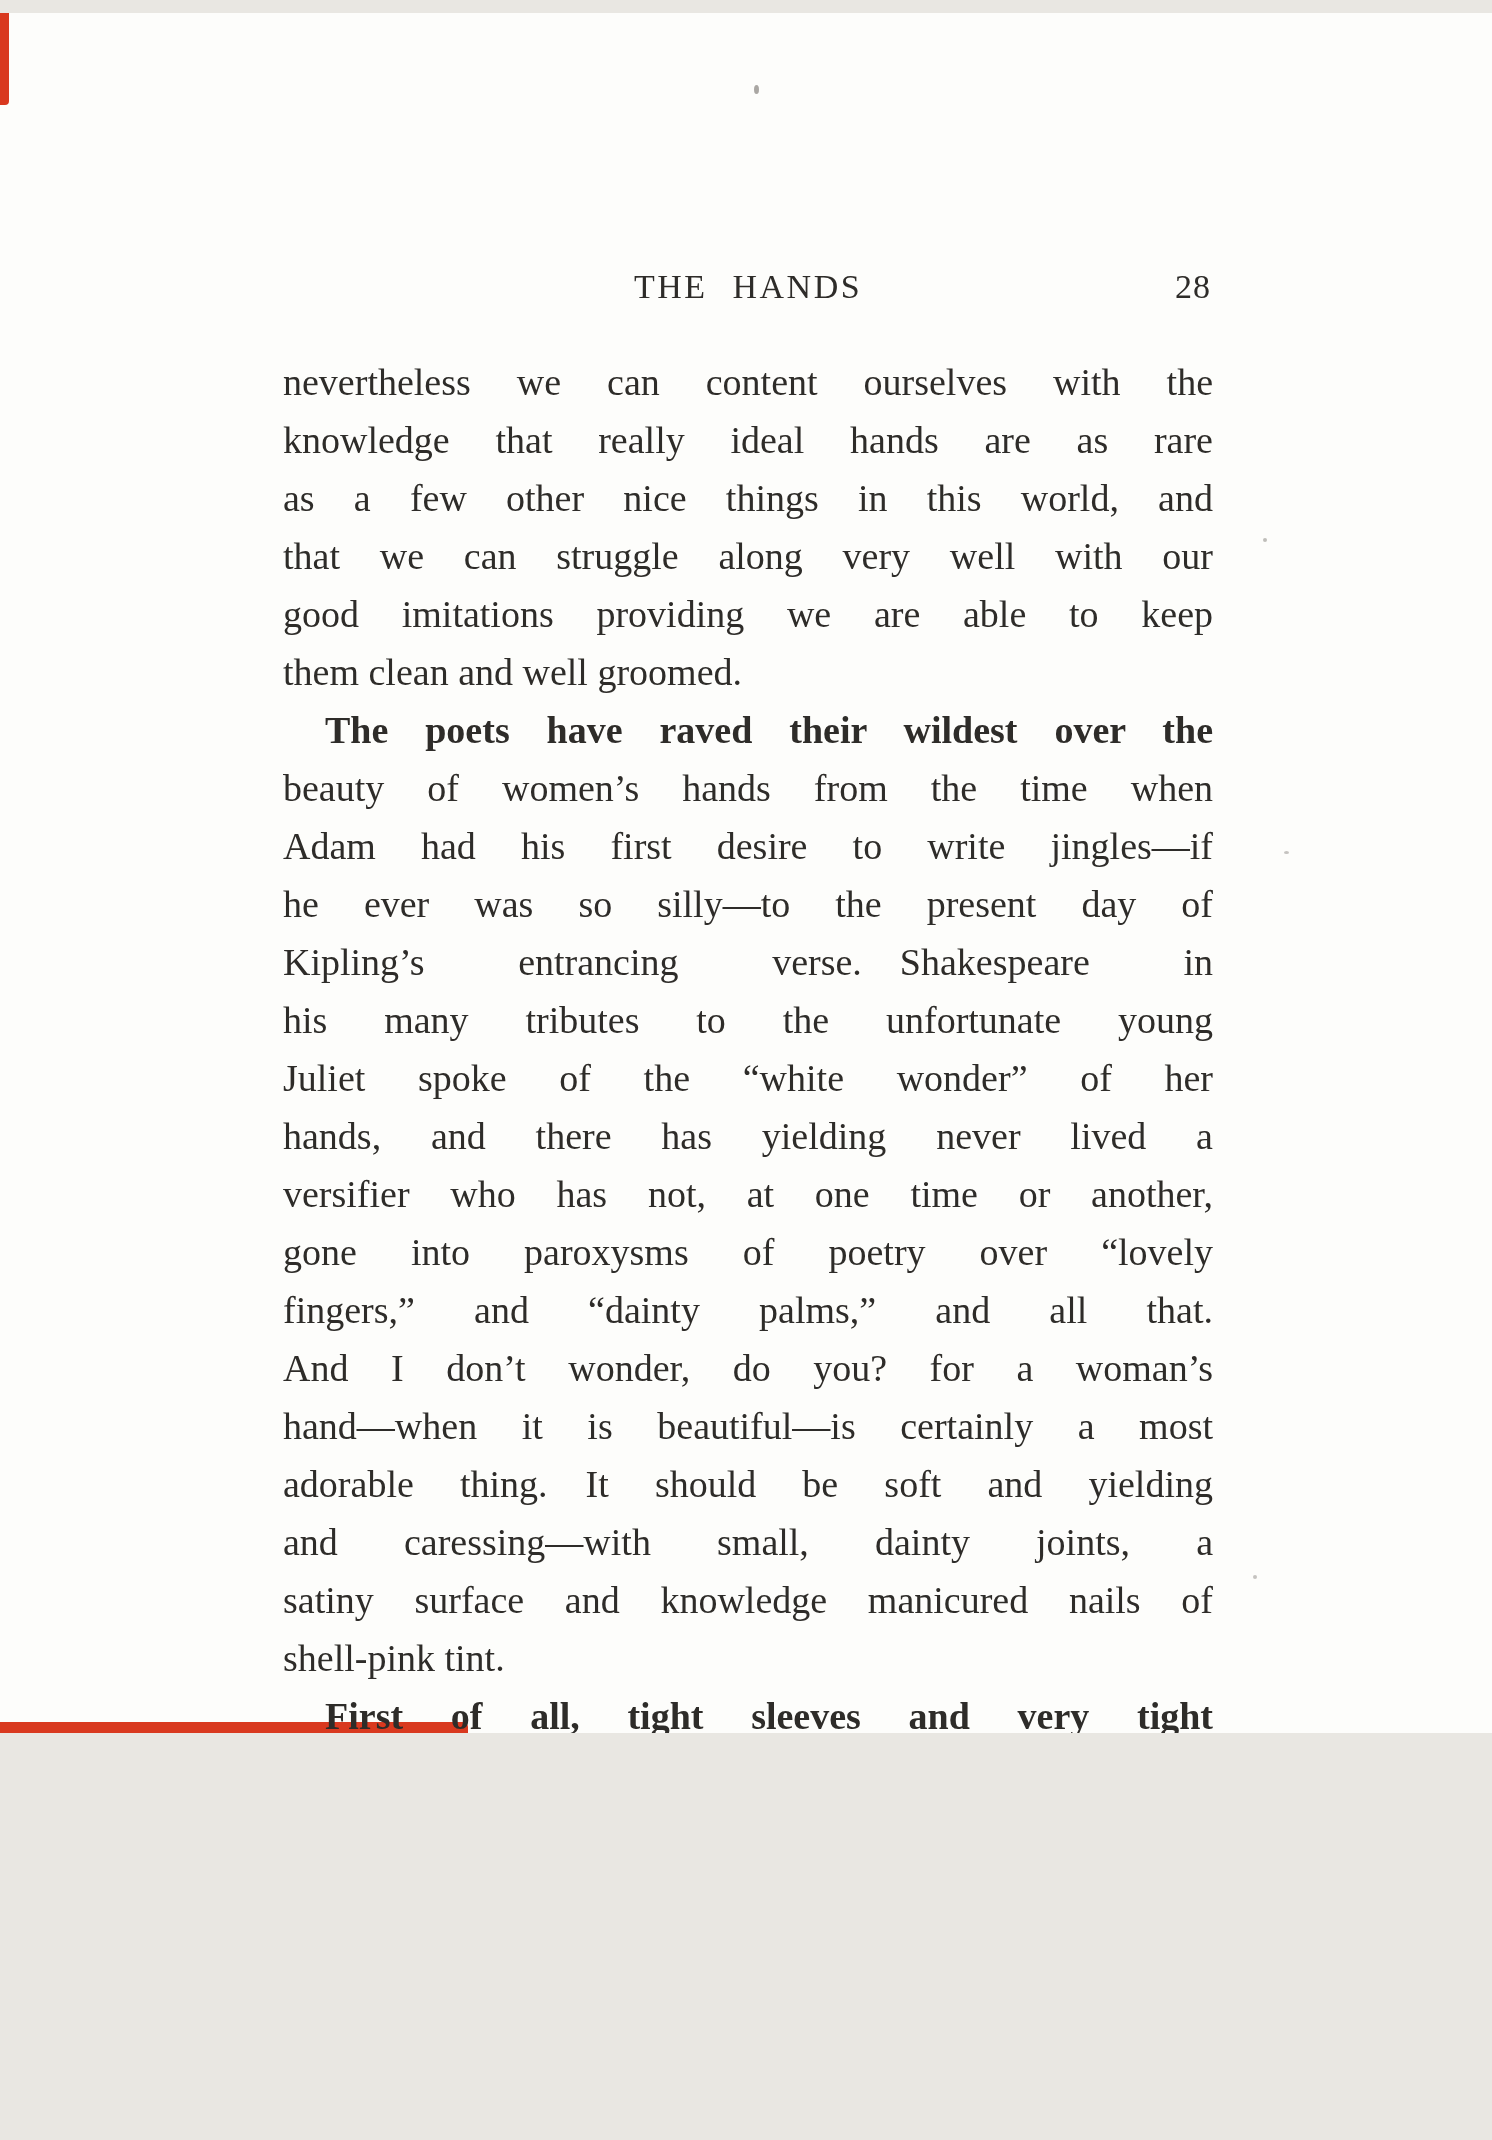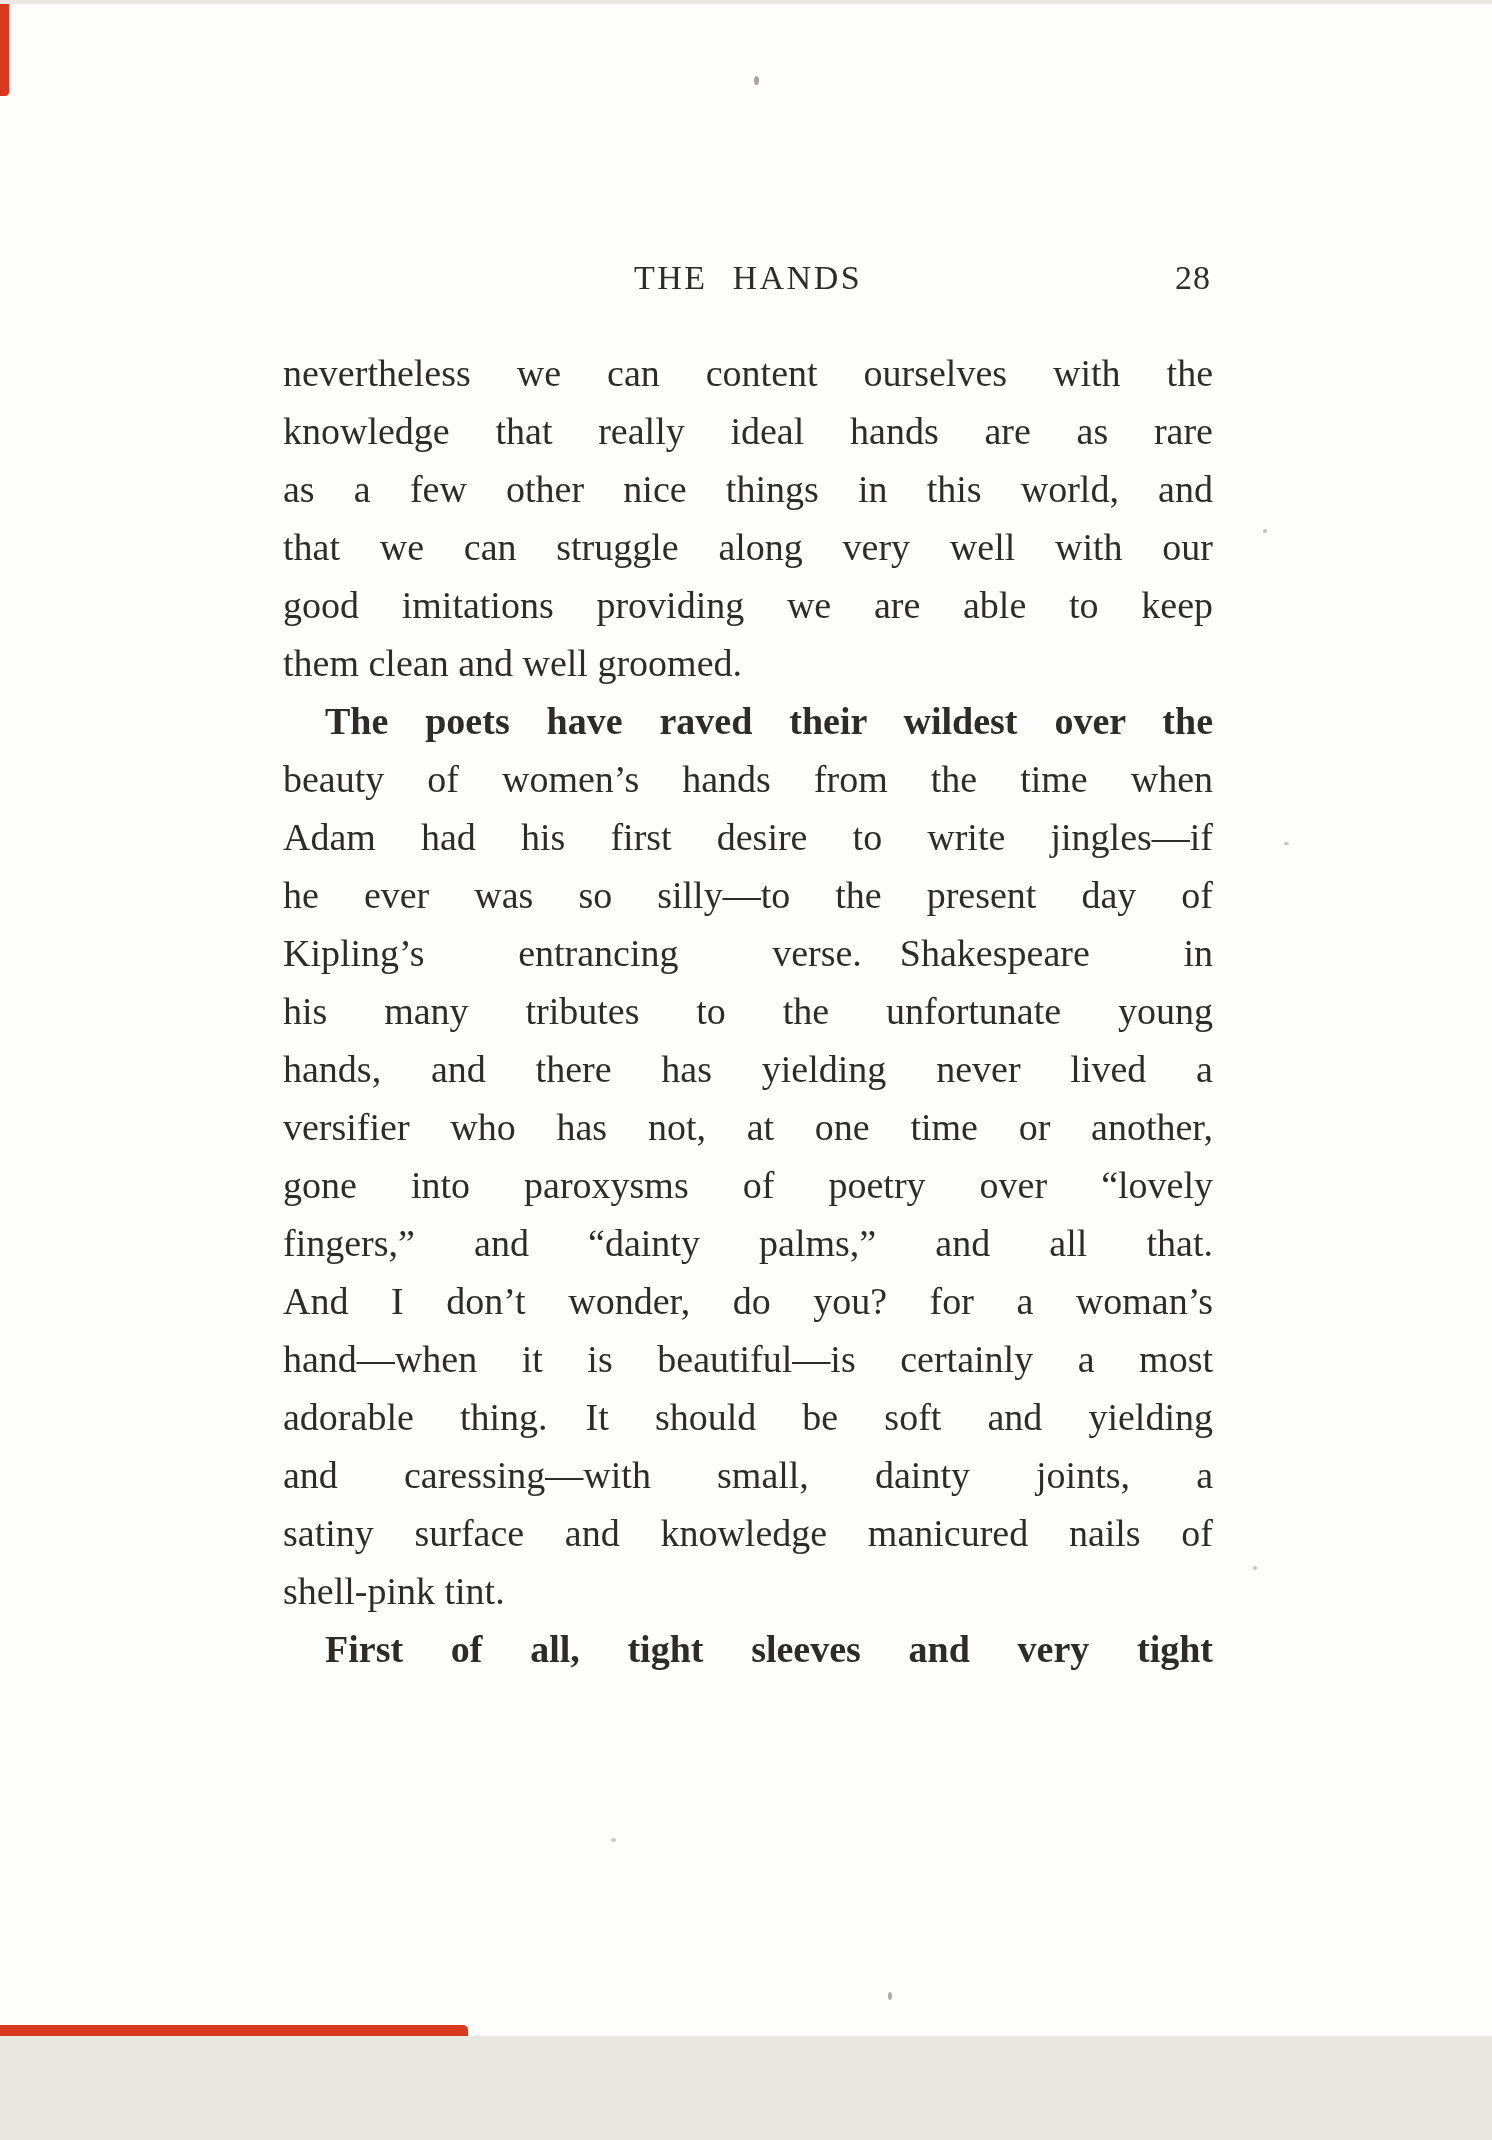--- a/index.html
+++ b/index.html
@@ -4,22 +4,22 @@
 <title>Book Page Scan</title>
 <style>
   html, body {
     margin: 0;
     padding: 0;
     background: #e9e7e2;
   }
   .page {
     position: relative;
     width: 1492px;
-    height: 2032px;
-    margin: 4px auto;
+    height: 1720px;
+    margin: 13px auto;
     background: var(--paper, #fdfdfb);
     overflow: hidden;
     font-family: "Liberation Serif", "DejaVu Serif", serif;
     color: var(--ink, #2e2c29);
   }
   .content {
     position: absolute;
     left: 283px;
     top: 252px;
     width: 930px;
@@ -125,20 +125,21 @@
           <div class="line">good imitations providing we are able to keep</div>
           <div class="line last">them clean and well groomed.</div>
         </div>
         <div class="paragraph">
           <div class="line indent">The poets have raved their wildest over the</div>
           <div class="line">beauty of women’s hands from the time when</div>
           <div class="line">Adam had his first desire to write jingles—if</div>
           <div class="line">he ever was so silly—to the present day of</div>
           <div class="line">Kipling’s entrancing verse. Shakespeare in</div>
           <div class="line">his many tributes to the unfortunate young</div>
+          <div class="line">Juliet spoke of the “white wonder” of her</div>
           <div class="line">hands, and there has yielding never lived a</div>
           <div class="line">versifier who has not, at one time or another,</div>
           <div class="line">gone into paroxysms of poetry over “lovely</div>
           <div class="line">fingers,” and “dainty palms,” and all that.</div>
           <div class="line">And I don’t wonder, do you? for a woman’s</div>
           <div class="line">hand—when it is beautiful—is certainly a most</div>
           <div class="line">adorable thing. It should be soft and yielding</div>
           <div class="line">and caressing—with small, dainty joints, a</div>
           <div class="line">satiny surface and knowledge manicured nails of</div>
           <div class="line last">shell-pink tint.</div>

